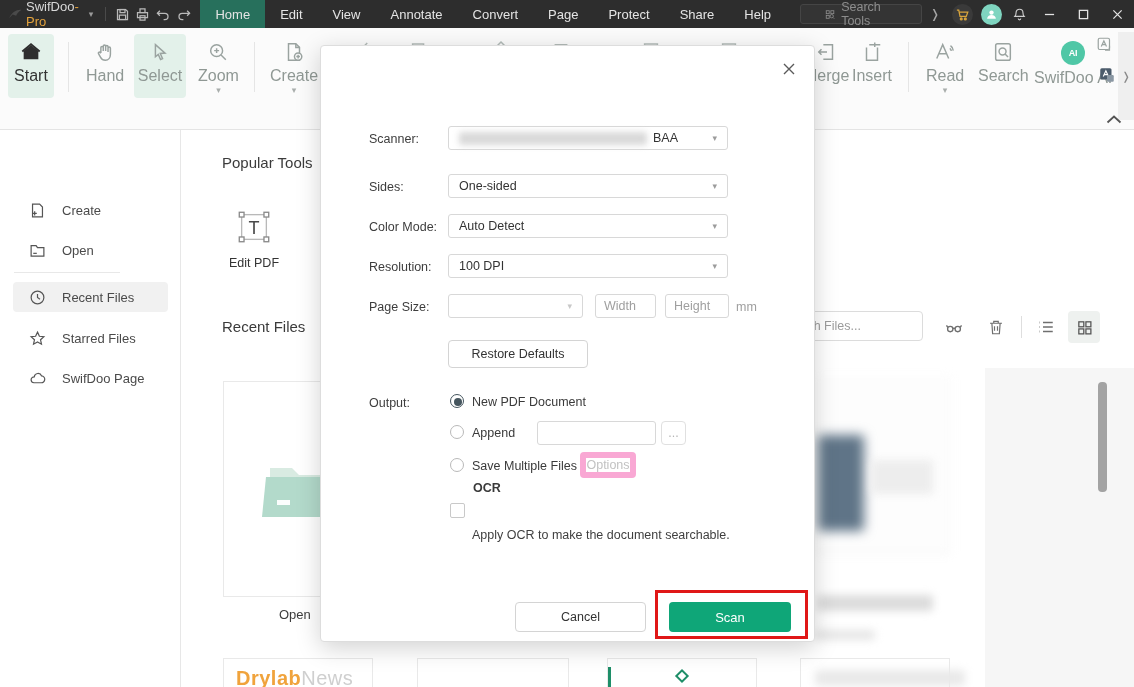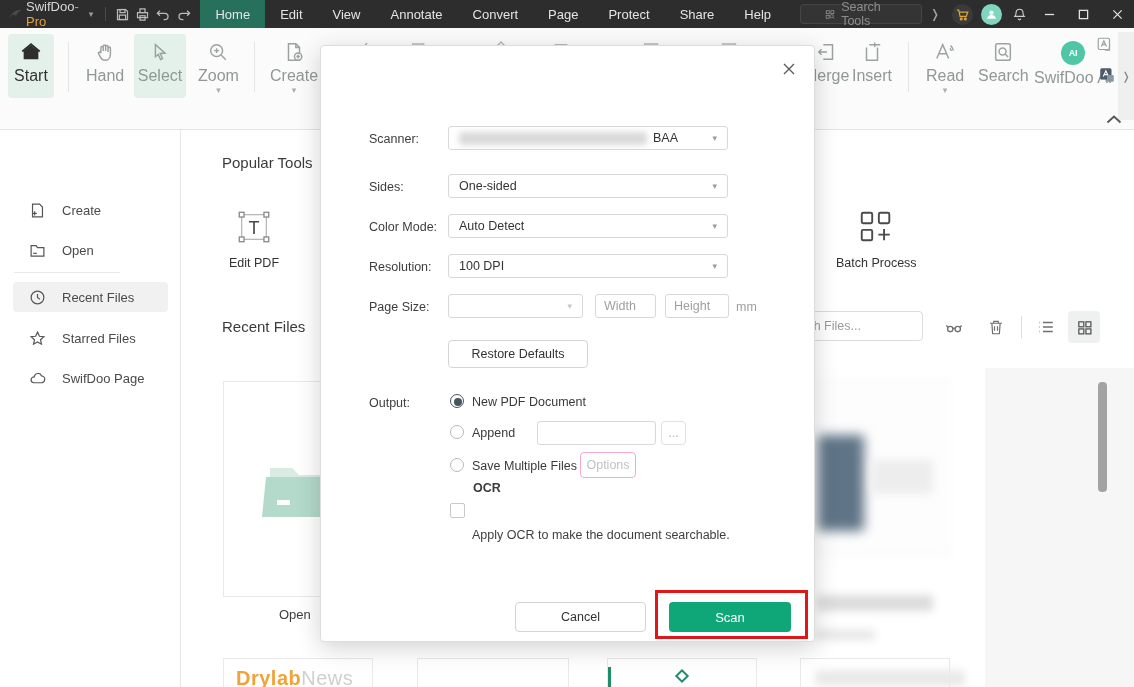--- a/index.html
+++ b/index.html
@@ -66,21 +66,21 @@
   .f-label{position:absolute;left:48px;font-size:12.5px;color:#3d3d3d;}
   .f-select{position:absolute;left:127px;width:280px;height:24px;border:1px solid #d8d8d8;border-radius:3px;background:#fff;display:flex;align-items:center;padding:0 10px;font-size:12.5px;color:#333;}
   .f-select .fcaret{margin-left:auto;color:#9c9c9c;font-size:9px;}
   .f-input{position:absolute;height:24px;border:1px solid #d8d8d8;border-radius:3px;background:#fff;display:flex;align-items:center;padding:0 8px;font-size:12.5px;color:#9f9f9f;}
   .dlg-btn{position:absolute;height:28px;border:1px solid #d4d4d4;border-radius:4px;background:#fff;display:flex;align-items:center;justify-content:center;font-size:12.5px;color:#333;}
   .radio{position:absolute;width:14px;height:14px;border-radius:50%;border:1px solid #b9b9b9;background:#fff;}
   .radio.on{border:1px solid #45555e;}
   .radio.on::after{content:"";position:absolute;left:3px;top:3px;width:8px;height:8px;border-radius:50%;background:#45555e;}
   .r-label{position:absolute;font-size:12.5px;color:#3a3a3a;}
   .checkbox{position:absolute;width:15px;height:15px;border:1px solid #c9c9c9;border-radius:2px;background:#fff;}
-  .btn-disabled{position:absolute;border:1px solid #f9a8d4;border-radius:4px;background:#fff;color:#c2c2c2;display:flex;align-items:center;justify-content:center;font-size:12.5px;}
+  .btn-disabled{position:absolute;border:6px solid #f9a8d4;border-radius:4px;background:#fff;color:#c2c2c2;display:flex;align-items:center;justify-content:center;font-size:12.5px;}
   .scan-btn{position:absolute;left:348px;top:556px;width:122px;height:30px;border-radius:4px;background:#0fa678;color:#fff;font-size:13px;display:flex;align-items:center;justify-content:center;text-align:right;}
   .red-annot{position:absolute;left:655px;top:590px;width:153px;height:49px;border:3px solid #e01717;z-index:25;}
   .redact{background:#d9d9d9;border-radius:2px;filter:blur(3px);}
 </style>
 </head>
 <body>
 
 <div id="screen">
 
   <div class="titlebar">
@@ -343,29 +343,20 @@
         <rect x="7" y="7" width="26" height="26" fill="none" stroke="#b9b9b9" stroke-width="1.4"></rect>
         <rect x="4.5" y="4.5" width="5" height="5" fill="#fff" stroke="#8a8a8a" stroke-width="1.4"></rect>
         <rect x="30.5" y="4.5" width="5" height="5" fill="#fff" stroke="#8a8a8a" stroke-width="1.4"></rect>
         <rect x="4.5" y="30.5" width="5" height="5" fill="#fff" stroke="#8a8a8a" stroke-width="1.4"></rect>
         <rect x="30.5" y="30.5" width="5" height="5" fill="#fff" stroke="#8a8a8a" stroke-width="1.4"></rect>
         <text x="20" y="27" text-anchor="middle" font-family="Liberation Serif, serif" font-size="19" fill="#4a4a4a">T</text>
       </svg>
       <span>Edit PDF</span>
     </div>
 
-    <div class="tool-big" style="left:655px;top:78px;">
-      <svg width="38" height="38" viewBox="0 0 40 40" fill="none" stroke="#4a4a4a" stroke-width="2">
-        <rect x="5" y="5" width="11" height="11" rx="1.5"></rect>
-          <rect x="23" y="5" width="11" height="11" rx="1.5"></rect>
-          <rect x="5" y="23" width="11" height="11" rx="1.5"></rect>
-        <path d="M28.5 22 v12 M22.5 28 h12"></path>
-      </svg>
-      <span>Batch Process</span>
-    </div>
 
     <div class="h-section" style="left:41px;top:188px;">Recent Files</div>
 
     <div class="files-search" style="left:589px;top:181px;width:153px;">
       <span>Search Files...</span>
     </div>
     <div class="ico-btn" style="left:762px;top:186px;width:22px;height:22px;">
       <svg width="20" height="20" viewBox="0 0 24 24" fill="none" stroke="currentColor" stroke-width="1.6">
           <circle cx="7.5" cy="14.5" r="3.2"></circle>
           <circle cx="16.5" cy="14.5" r="3.2"></circle>

